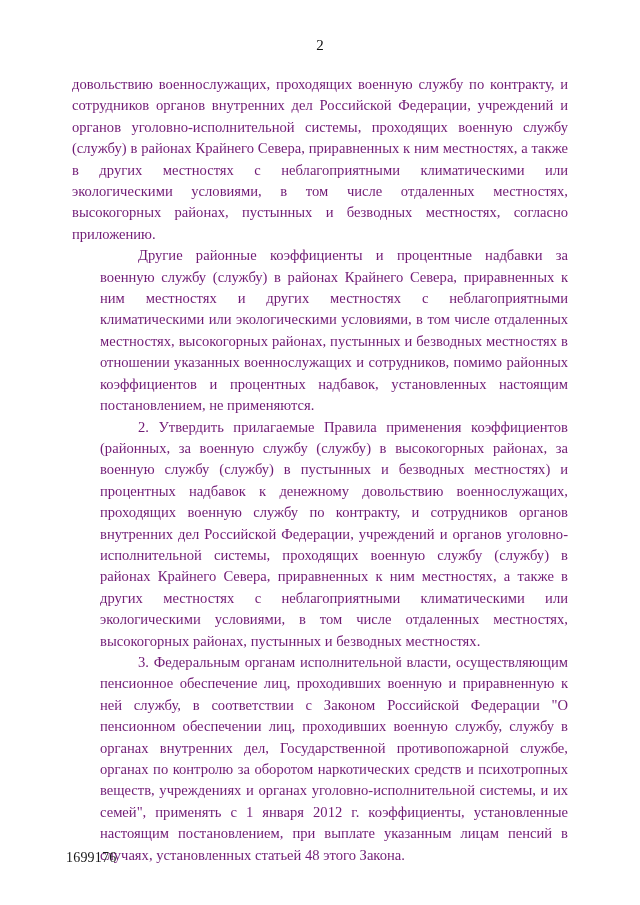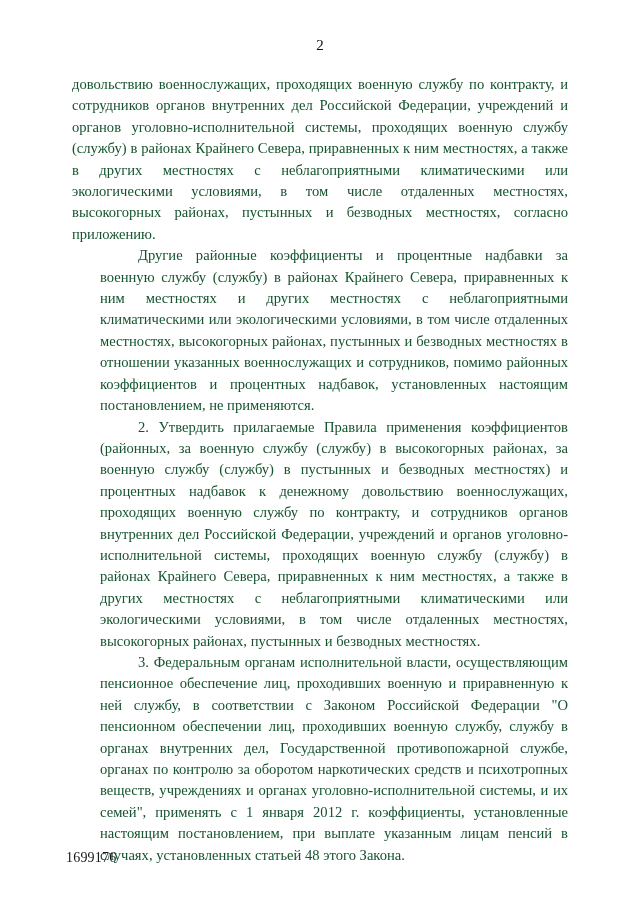--- a/index.html
+++ b/index.html
@@ -33,21 +33,21 @@
 
   .body-text {
     position: absolute;
     top: 74px;
     left: 72px;
     width: 496px;
     font-size: 14.6px;
     line-height: 21.4px;
     text-align: justify;
     text-justify: inter-word;
-    color: #14532d;
+    color: #701a75;
   }
 
   .body-text p {
     margin: 0;
     padding: 0;
     text-align: justify;
     text-align-last: left;
   }
 
   .body-text p.indented {

